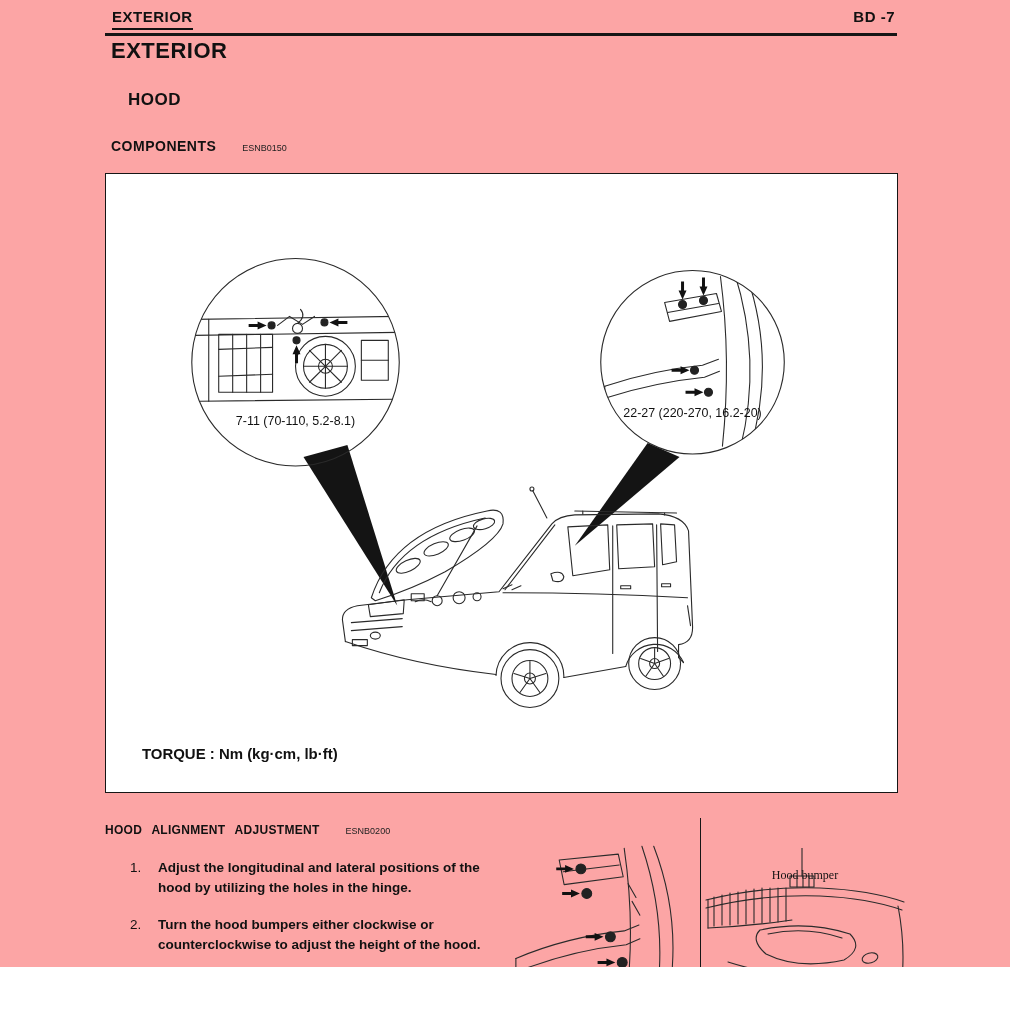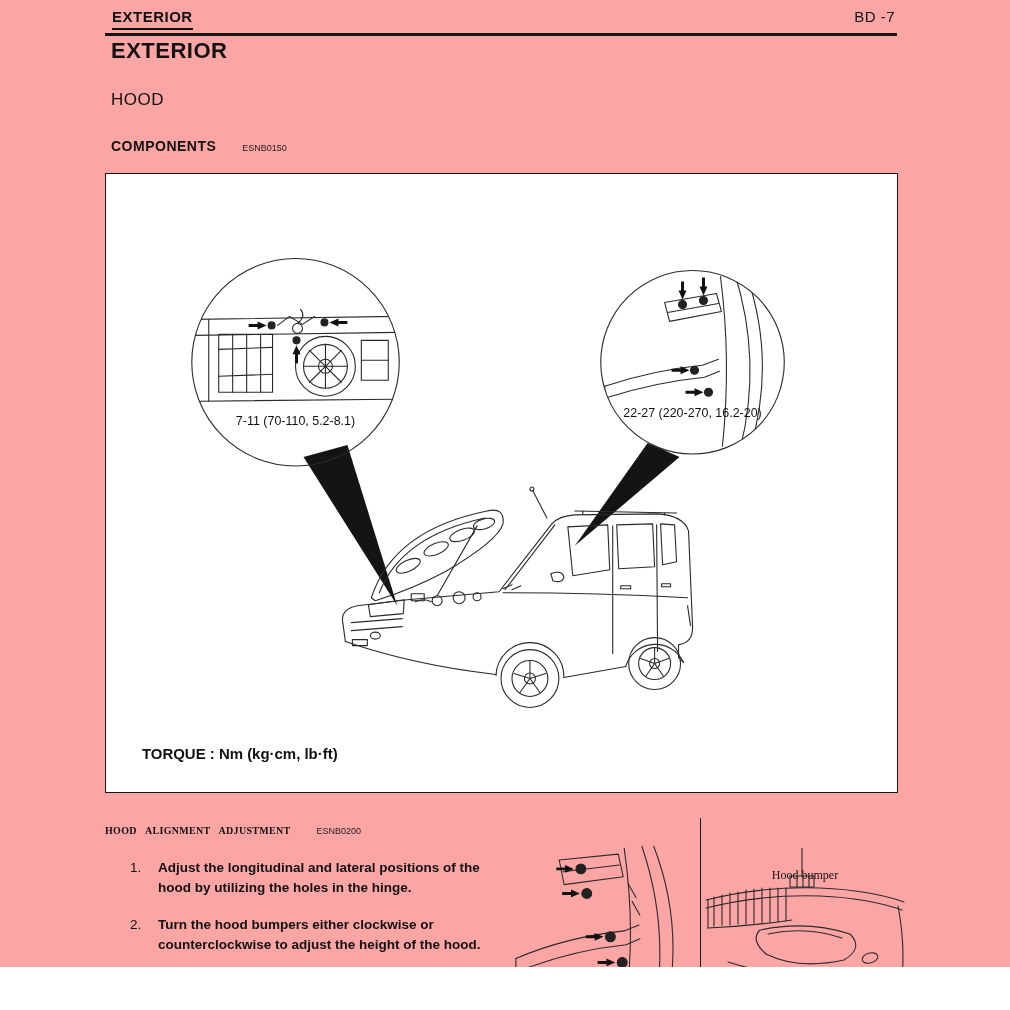--- a/index.html
+++ b/index.html
@@ -6,41 +6,41 @@
   .page{
     position:relative;width:1010px;height:967px;background:#fca5a5;overflow:hidden;
     font-family:"Liberation Sans",sans-serif;color:#111;
   }
   .abs{position:absolute;}
   
   .running-left{
     left:112px;top:8px;font-size:15px;font-weight:bold;letter-spacing:.5px;
     border-bottom:2px solid #111;padding-bottom:3px;
   }
-  .page-num{right:115px;top:8px;font-size:15px;font-weight:normal;letter-spacing:.5px;}
+  .page-num{right:115px;top:8px;font-size:15px;font-weight:bold;letter-spacing:.5px;}
   .header-rule{left:105px;top:33px;width:792px;height:3px;background:#161616;}
   
   .section-title{left:111px;top:38px;font-size:22px;font-weight:bold;letter-spacing:.5px;}
-  .hood-title{left:111px;top:90px;font-size:17px;font-weight:normal;letter-spacing:.5px;}
+  .hood-title{left:128px;top:90px;font-size:17px;font-weight:bold;letter-spacing:.5px;}
   .components-row{left:111px;top:137px;}
   .components-title{font-size:14px;font-weight:bold;letter-spacing:.5px;margin-top:6px;}
   .code{font-size:9px;color:#222;margin-left:26px;}
   
   .figure-box{left:105px;top:173px;width:791px;height:618px;border:1.5px solid #161616;background:#fff;}
   .fig-svg{position:absolute;left:0;top:0;width:100%;height:100%;}
   .ln, .ln *{stroke:#2a2a2a;fill:none;stroke-width:1.1;stroke-linecap:round;stroke-linejoin:round;}
   .ln .bolt{fill:#222;stroke:#222;}
   .arr path{fill:#111;stroke:none;}
   svg text{font-family:"Liberation Sans",sans-serif;fill:#111;stroke:none;}
   .fig-label{font-size:12.5px;text-anchor:middle;}
   .torque-label{font-size:15px;font-weight:bold;text-anchor:start;}
   .figure-code{left:105px;top:789px;width:791px;text-align:right;font-size:10px;color:#222;}
   
   .alignment-header{left:105px;top:820px;}
-  .alignment-title{font-size:10px;font-weight:bold;letter-spacing:.3px;word-spacing:6px;font-family:Liberation Serif, serif;}
+  .alignment-title{font-size:12px;font-weight:bold;letter-spacing:.3px;word-spacing:6px;}
   .adjust-list{left:130px;top:858px;width:356px;}
   .list-item{display:flex;margin-bottom:18px;font-size:13.5px;line-height:1.45;}
   .list-num{width:28px;flex:none;}
   .list-text{flex:1;font-weight:bold;}
   
   .bottom-divider{left:700px;top:818px;width:1px;height:190px;background:#161616;}
   .hinge-fig{left:508px;top:842px;width:192px;height:166px;}
   .bumper-label{left:740px;top:868px;width:130px;text-align:center;font-size:12px;font-family:Liberation Serif, serif;}
   .bumper-fig{left:702px;top:848px;width:206px;height:160px;}
 </style>

